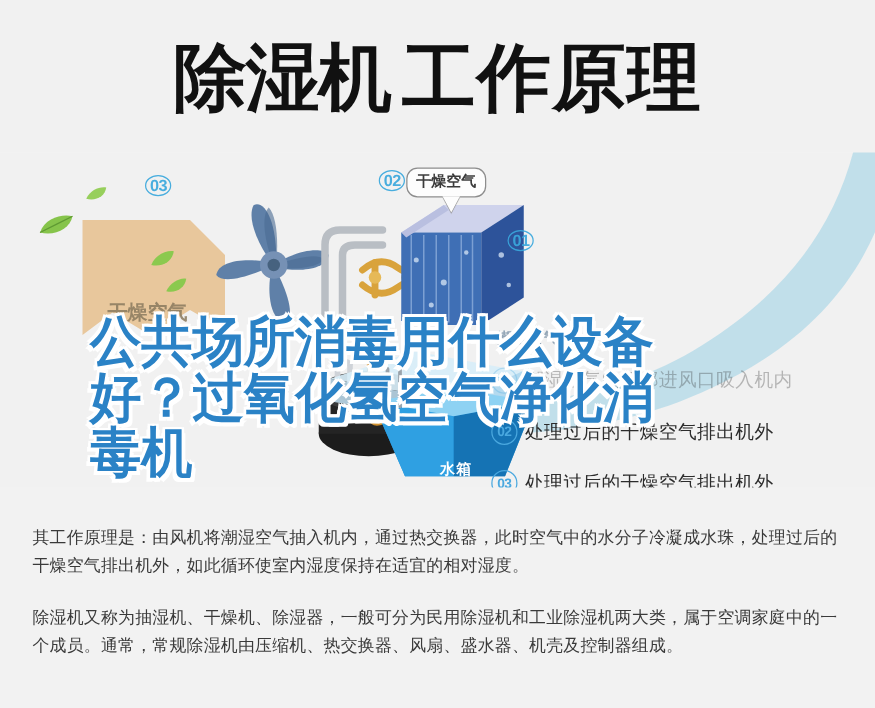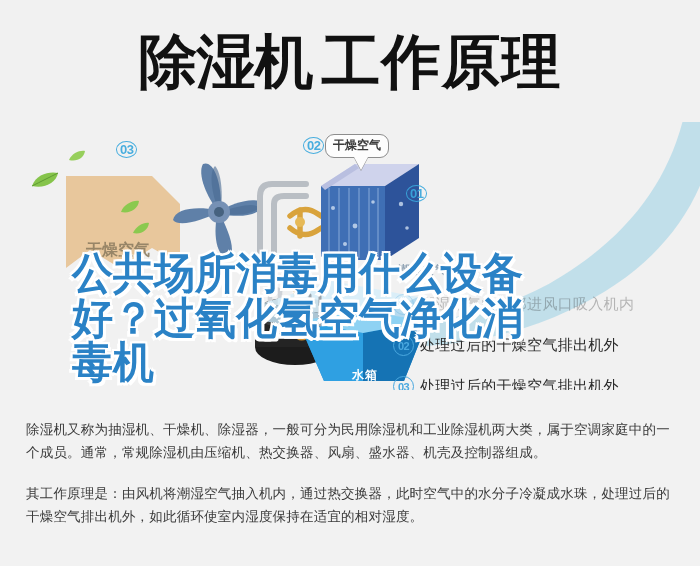--- a/index.html
+++ b/index.html
@@ -438,17 +438,17 @@
 
   </div>
 
   <div class="overlay-headline">
     <span class="hl-line">公共场所消毒用什么设备</span>
     <span class="hl-line">好？过氧化氢空气净化消</span>
     <span class="hl-line">毒机</span>
   </div>
 
   <div class="body-copy">
+    <p class="para">其工作原理是：由风机将潮湿空气抽入机内，通过热交换器，此时空气中的水分子冷凝成水珠，处理过后的干燥空气排出机外，如此循环使室内湿度保持在适宜的相对湿度。</p>
     <p class="para">除湿机又称为抽湿机、干燥机、除湿器，一般可分为民用除湿机和工业除湿机两大类，属于空调家庭中的一个成员。通常，常规除湿机由压缩机、热交换器、风扇、盛水器、机壳及控制器组成。</p>
-    <p class="para">其工作原理是：由风机将潮湿空气抽入机内，通过热交换器，此时空气中的水分子冷凝成水珠，处理过后的干燥空气排出机外，如此循环使室内湿度保持在适宜的相对湿度。</p>
   </div>
 
 </div>
 
 </body></html>

